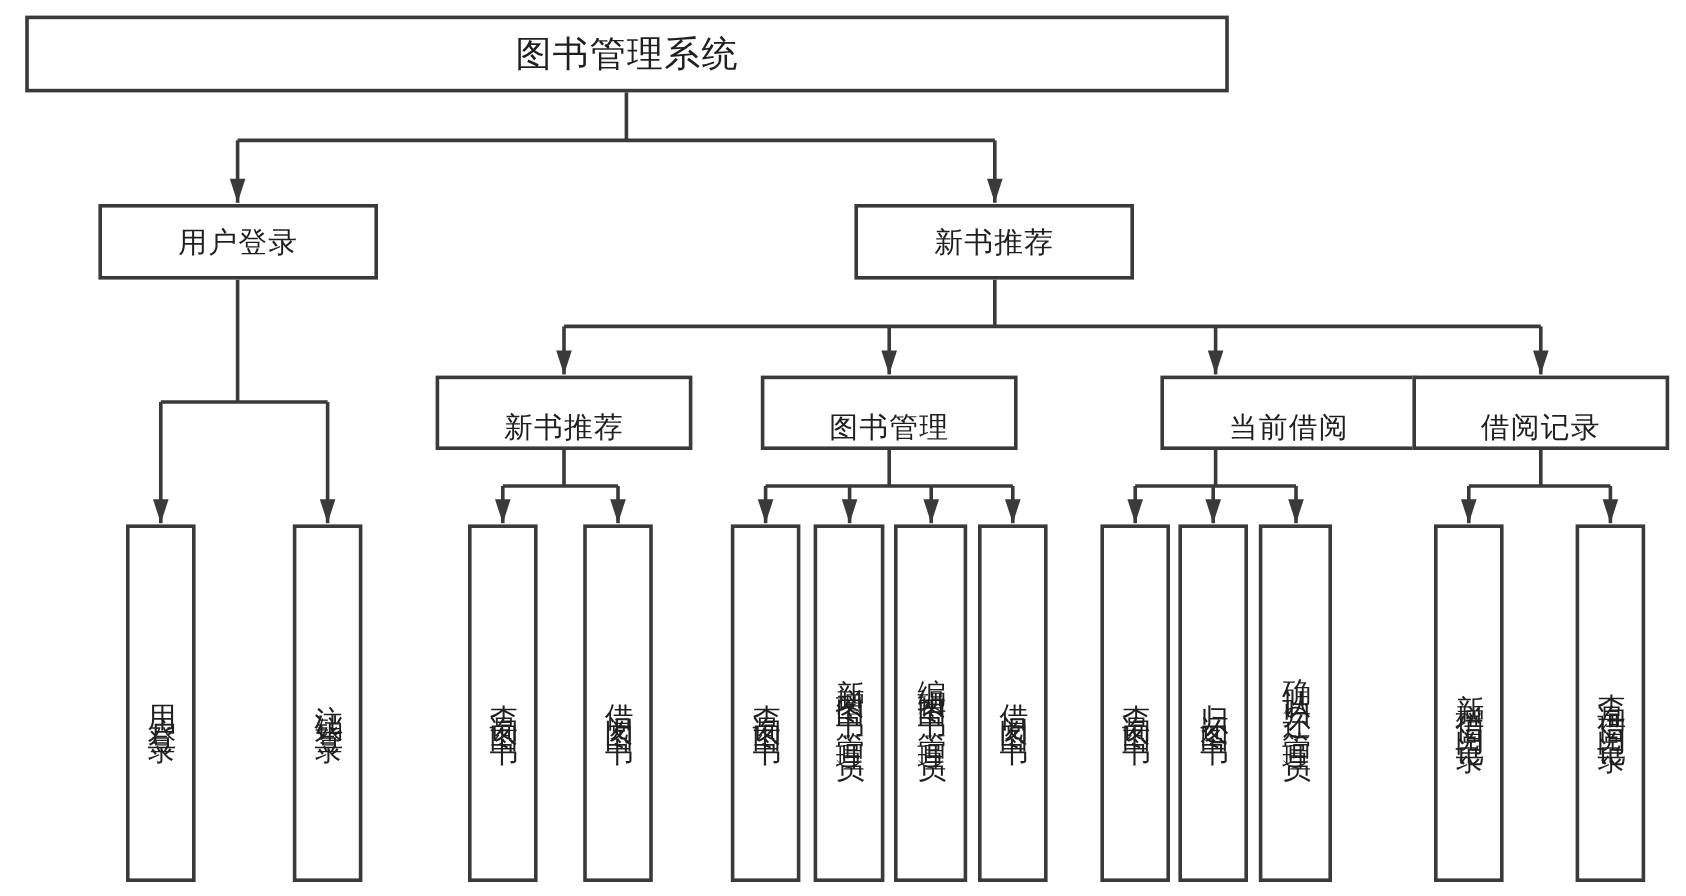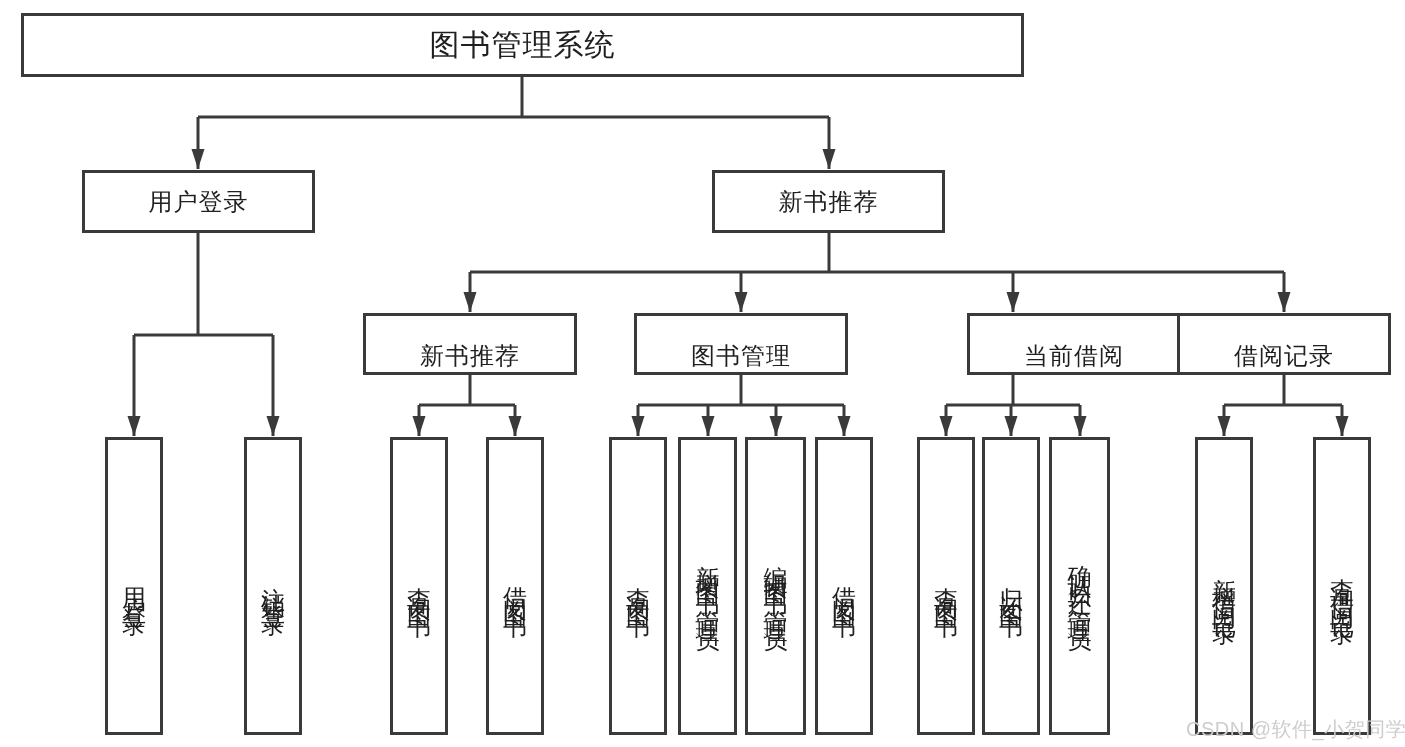--- a/index.html
+++ b/index.html
@@ -187,15 +187,14 @@
     <span>确认归还（管理员）</span>
   </div>
 
   <div class="node leaf" style="left:1195px;">
     <span>新增借阅记录</span>
   </div>
   <div class="node leaf" style="left:1313px;">
     <span>查询借阅记录</span>
   </div>
 
-  <div class="watermark">CSDN @软件_小贺同学</div>
 
 </div>
 
 </body></html>

